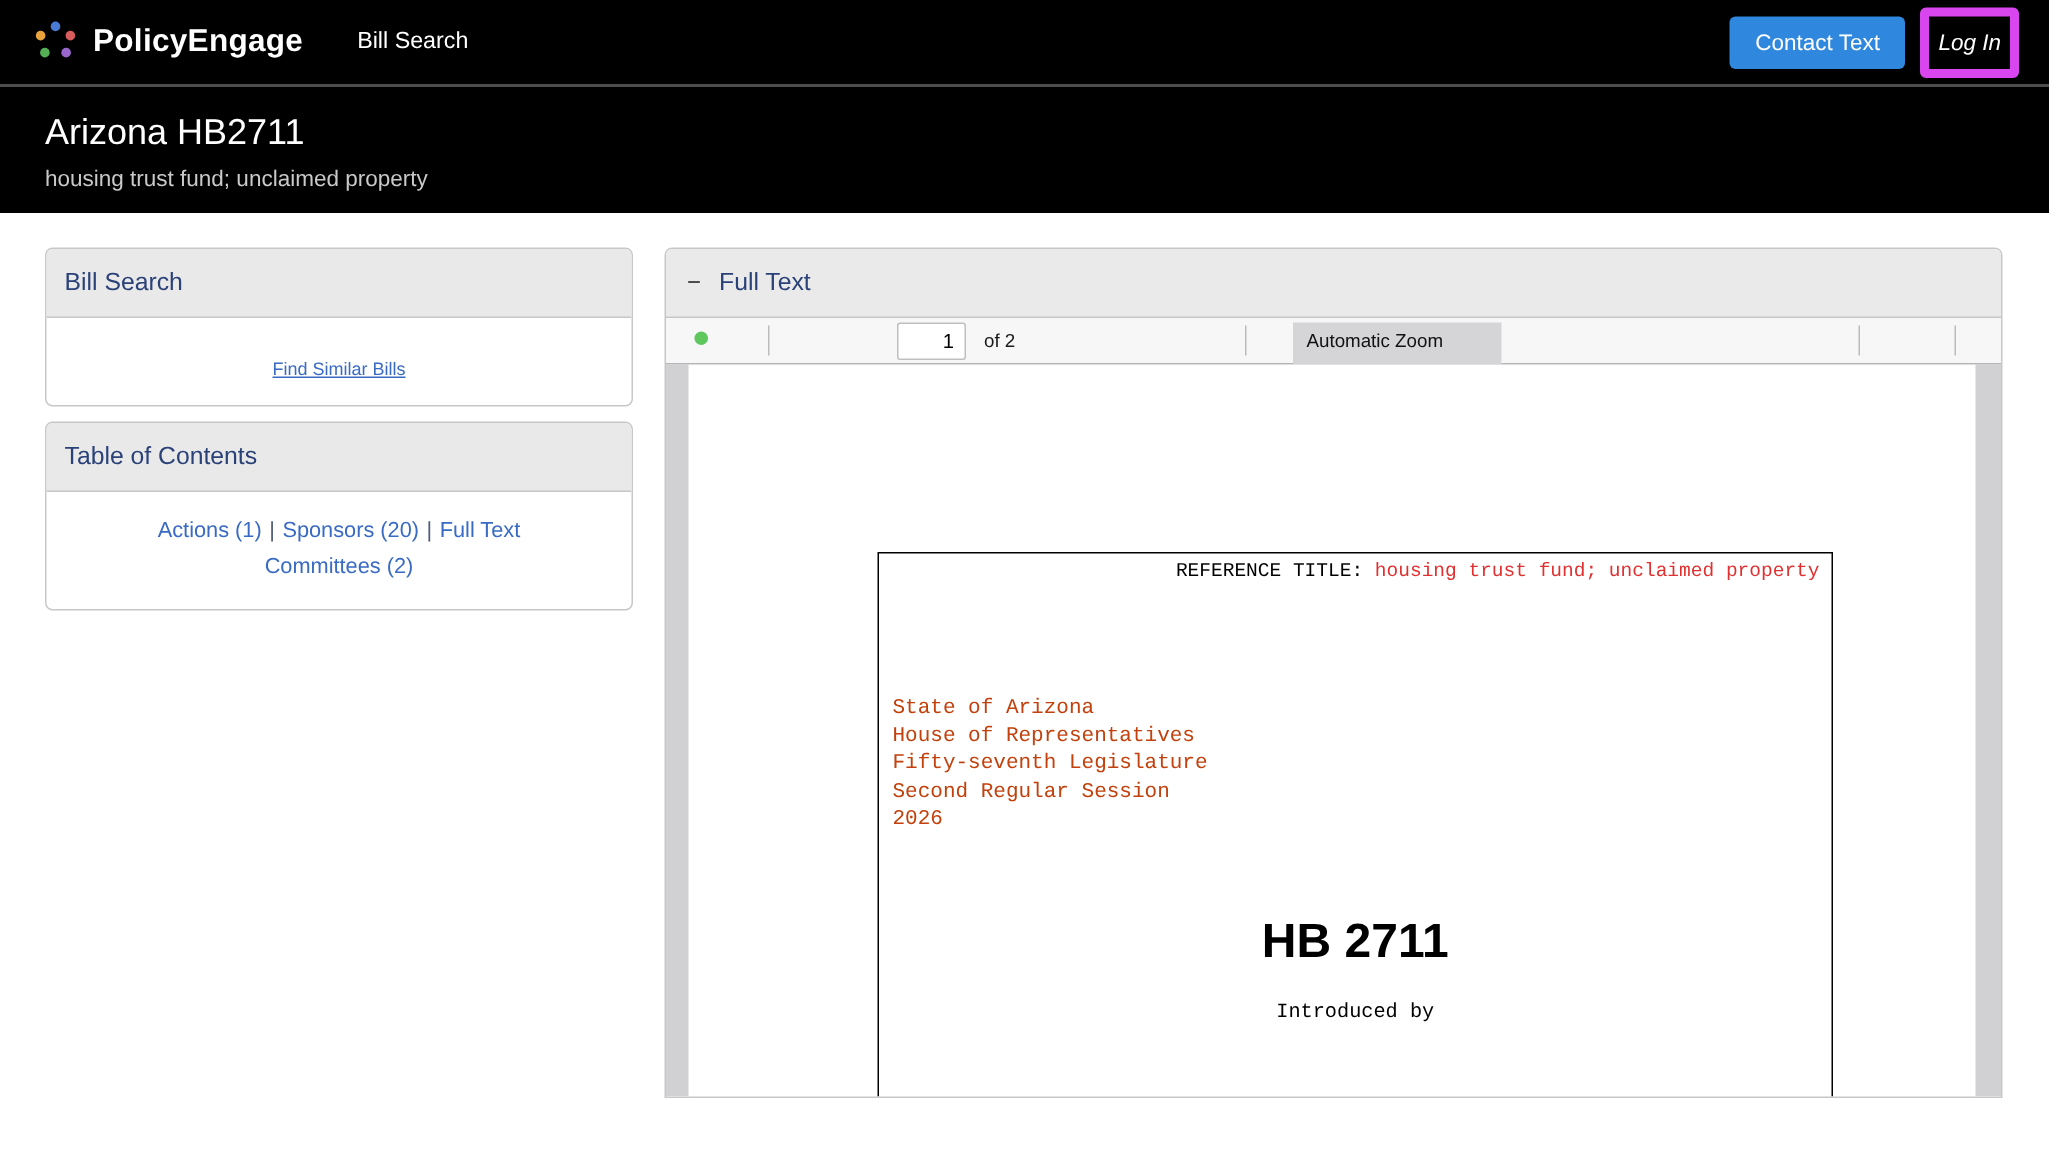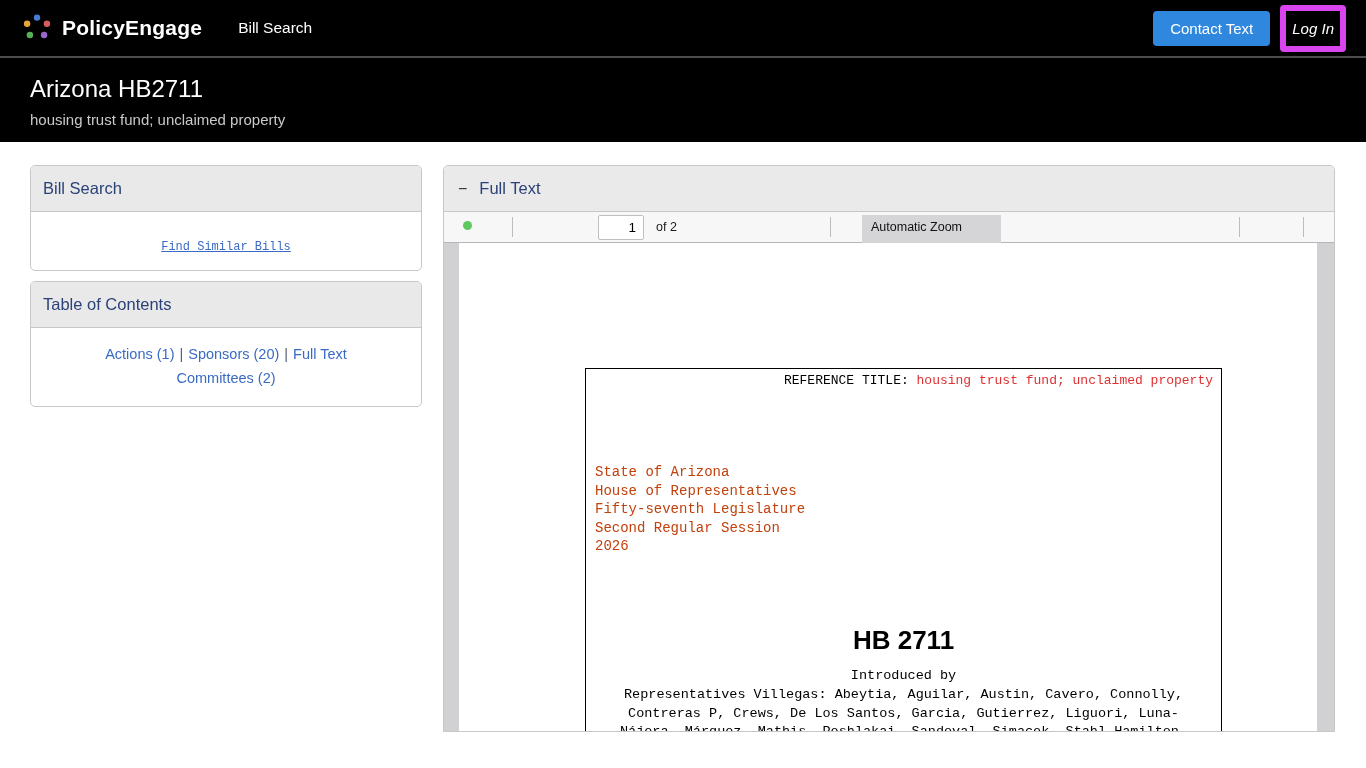--- a/index.html
+++ b/index.html
@@ -36,21 +36,21 @@
                   color:#2b4278; font-size:16.5px; padding:13px 12px; }
 
   
   .bs-body { padding:12px 10px 15px 10px; }
   .bs-row { display:flex; align-items:center; }
   .bs-input { flex:1; height:27px; border:1px solid #767676; border-radius:5px;
               padding:0 8px; font-size:14px; font-family:"Liberation Sans",sans-serif; }
   .bs-btn { width:87px; height:30px; margin-left:9px; background:#de7b12; color:#fff;
             border:1px solid #c96f0e; border-radius:5px; font-weight:bold; font-size:13.5px;
             cursor:pointer; font-family:"Liberation Sans",sans-serif; }
-  .bs-link-row { text-align:center; margin-top:13px;font-family:Liberation Mono, monospace; }
+  .bs-link-row { text-align:center; margin-top:13px; }
   .bs-link { color:#3a6bc4; font-size:12px; text-decoration:underline; cursor:pointer; }
 
   
   .toc-body { padding:14px 10px 16px 10px; text-align:center; font-size:14.5px; line-height:24px; }
   .toc-link { color:#3a6bc4; cursor:pointer; text-decoration:none; }
   .toc-sep { color:#4f5e78; margin:0 5px; }
 
   
   .main-panel { flex:1; border:1px solid #c7c7c7; border-radius:5px 5px 0 0;
                 height:567px; display:flex; flex-direction:column; overflow:hidden; }
@@ -74,22 +74,22 @@
 
   .pdf-viewer { flex:1; background:#d1d1d4; overflow:hidden; }
   .pdf-page { background:#fff; margin:0 17px 0 15px; height:100%; position:relative; }
 
   .doc-box { position:absolute; left:126px; top:125px; width:637px; height:1200px;
              border:1px solid #000; font-family:"Liberation Mono", monospace; }
   .doc-ref { position:absolute; top:4px; right:8px; font-size:13px; white-space:pre; color:#000; }
   .doc-ref-red { color:#e03030; }
   .doc-state { position:absolute; top:94px; left:9px; font-size:14px; line-height:18.5px;
                color:#c2410c; }
-  .doc-billnum { position:absolute; top:256px; left:0; width:100%; text-align:center;
-                 font-family:"Liberation Sans", sans-serif; font-weight:bold; font-size:26px; }
+  .doc-billnum { position:absolute; top:240px; left:0; width:100%; text-align:center;
+                 font-family:"Liberation Sans", sans-serif; font-weight:bold; font-size:32px; }
   .doc-introduced { position:absolute; top:299px; left:0; width:100%; text-align:center;
                     font-size:13.5px; }
   .doc-sponsors { position:absolute; top:317px; left:0; width:100%; text-align:center;
                   font-size:13.5px; line-height:18.7px; }
 </style>
 </head>
 <body>
 
 <header class="topbar">
   <div class="logo-wrap">
@@ -167,25 +167,19 @@
             <div>House of Representatives</div>
             <div>Fifty-seventh Legislature</div>
             <div>Second Regular Session</div>
             <div>2026</div>
           </div>
 
           <div class="doc-billnum">HB 2711</div>
 
           <div class="doc-introduced">Introduced by</div>
 
-          <div class="doc-sponsors">
-            <div>Representatives Villegas: Abeytia, Aguilar, Austin, Cavero, Connolly,</div>
-            <div>Contreras P, Crews, De Los Santos, Garcia, Gutierrez, Liguori, Luna-</div>
-            <div>Nájera, Márquez, Mathis, Peshlakai, Sandoval, Simacek, Stahl Hamilton,</div>
-
-          </div>
 
         </div>
       </div>
     </div>
   </section>
 
 </main>
 
 </body></html>

